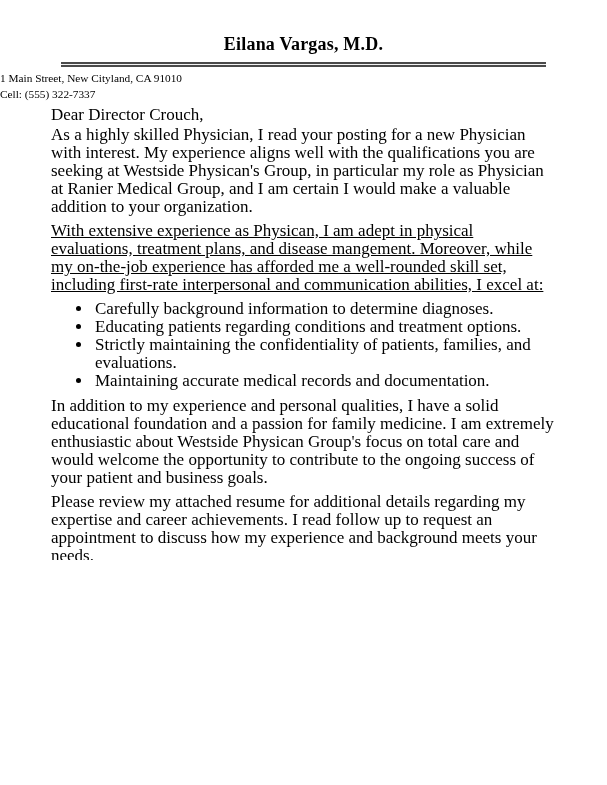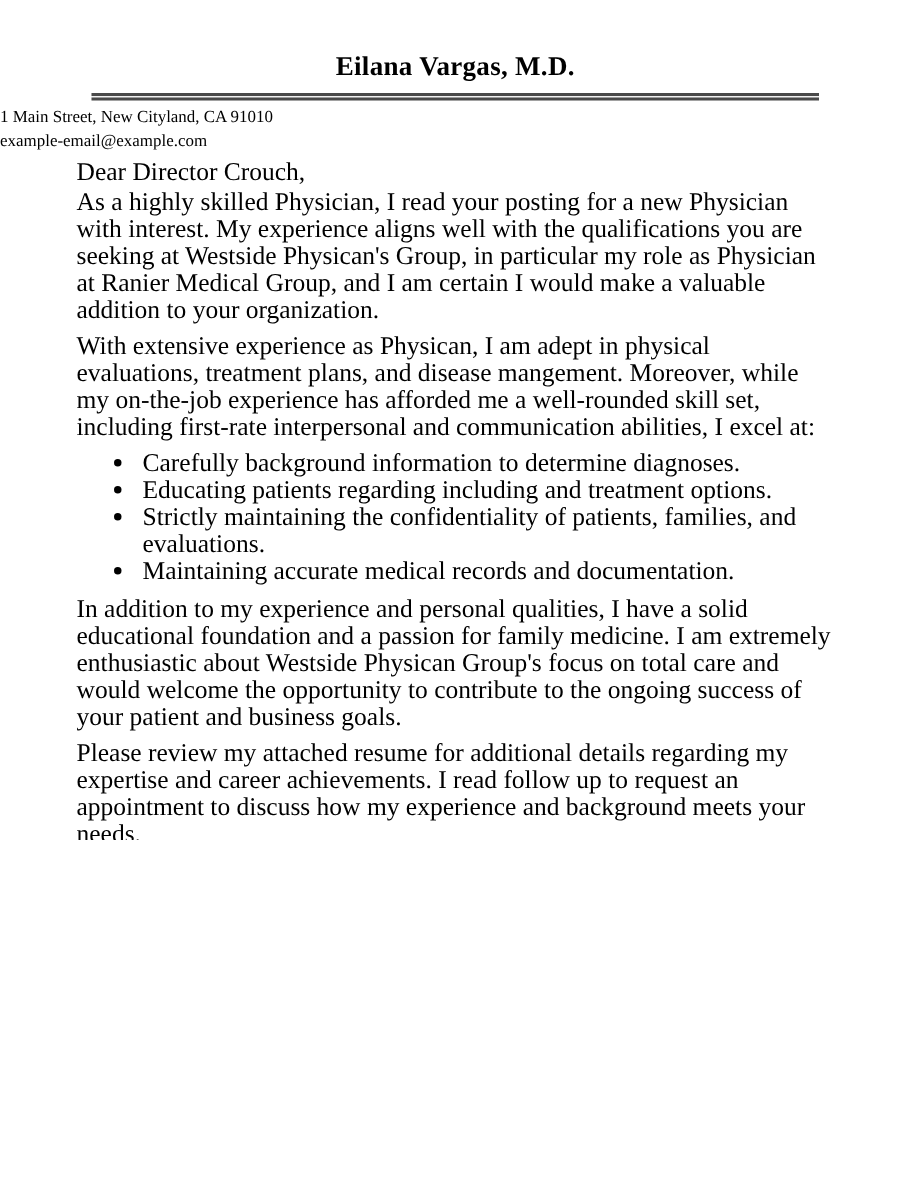--- a/index.html
+++ b/index.html
@@ -38,21 +38,21 @@
     line-height: 15.5px;
   }
   .body-block {
     margin: 0 51px 0 51px;
     font-size: 17px;
     line-height: 18px;
     text-align: left;
   }
   .greeting   { margin-top: 4px; }
   .para-1     { margin-top: 2px; }
-  .para-2     { margin-top: 6px; }
+  .para-2     { margin-top: 6px; text-decoration: underline; }
   .bullet-list {
     margin: 6px 0 0 0;
     padding: 0 0 0 42px;
   }
   .bullet-list li {
     list-style-type: disc;
     line-height: 18px;
     padding-left: 2px;
   }
   .para-3     { margin-top: 7px; }
@@ -65,34 +65,34 @@
 <body>
 
 <div class="page">
 
   <div class="doc-title">Eilana Vargas, M.D.</div>
 
   <div class="title-rule"></div>
 
   <div class="contact-block">
     <div>1 Main Street, New Cityland, CA 91010</div>
-    <div>example-email@example.com</div>
+    <div>Cell: (555) 322-7337</div>
   </div>
 
   <div class="body-block">
 
     <div class="greeting">Dear Director Crouch,</div>
 
     <div class="para-1">As a highly skilled Physician, I read your posting for a new Physician with interest. My experience aligns well with the qualifications you are seeking at Westside Physican's Group, in particular my role as Physician at Ranier Medical Group, and I am certain I would make a valuable addition to your organization.</div>
 
     <div class="para-2">With extensive experience as Physican, I am adept in physical evaluations, treatment plans, and disease mangement. Moreover, while my on-the-job experience has afforded me a well-rounded skill set, including first-rate interpersonal and communication abilities, I excel at:</div>
 
     <ul class="bullet-list">
       <li>Carefully background information to determine diagnoses.</li>
-      <li>Educating patients regarding including and treatment options.</li>
+      <li>Educating patients regarding conditions and treatment options.</li>
       <li>Strictly maintaining the confidentiality of patients, families, and evaluations.</li>
       <li>Maintaining accurate medical records and documentation.</li>
     </ul>
 
     <div class="para-3">In addition to my experience and personal qualities, I have a solid educational foundation and a passion for family medicine. I am extremely enthusiastic about Westside Physican Group's focus on total care and would welcome the opportunity to contribute to the ongoing success of your patient and business goals.</div>
 
     <div class="para-4">Please review my attached resume for additional details regarding my expertise and career achievements. I read follow up to request an appointment to discuss how my experience and background meets your needs.</div>
 
 
     <div class="closing">Sincerely,</div>

